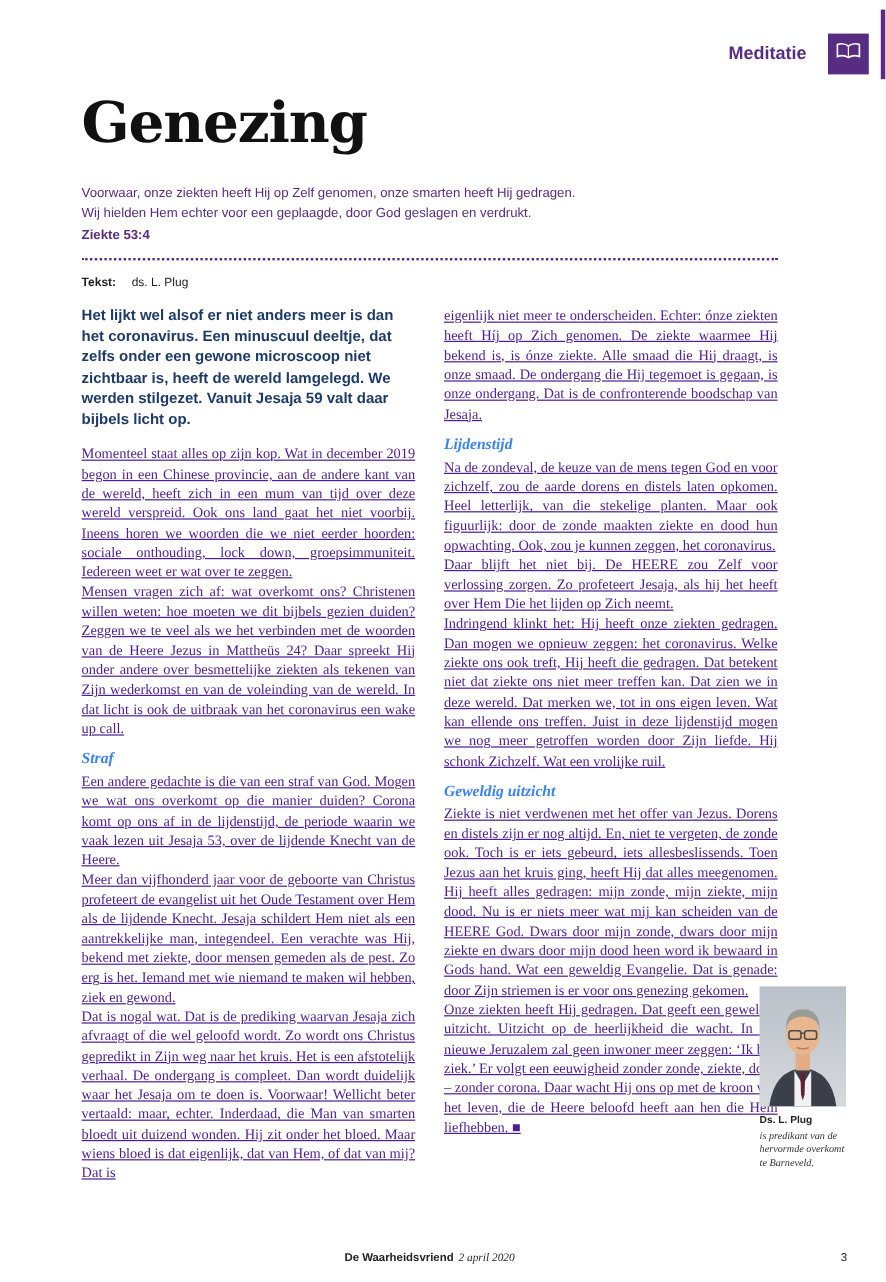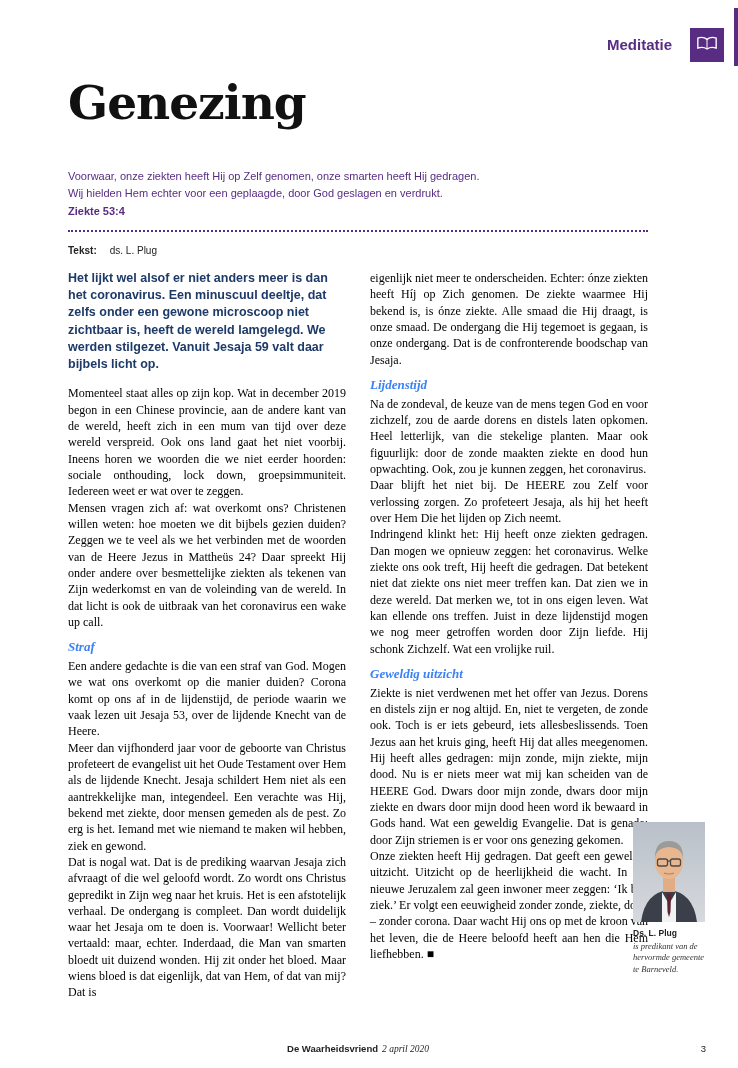--- a/index.html
+++ b/index.html
@@ -37,21 +37,21 @@
   .content {
     position: absolute; left: 68px; top: 78px; width: 580px;
   }
   .title {
     font-family: "DejaVu Serif", serif;
     font-weight: bold;
     font-size: 47px;
     line-height: 1.05;
     letter-spacing: -1px;
     color: #111111;
-    margin-bottom: 41px;
+    margin-bottom: 26px;
   }
   .verse {
     font: 11px/1.55 "Liberation Sans", sans-serif;
     color: #582c83;
   }
   .verse-ref {
     font: bold 11px/1.5 "Liberation Sans", sans-serif;
     color: #582c83;
     margin-top: 1px;
   }
@@ -70,23 +70,24 @@
   
   .columns { display: flex; gap: 24px; align-items: flex-start; }
   .column { width: 278px; }
   p.lead {
     font: bold 12.5px/1.38 "Liberation Sans", sans-serif;
     color: #1e3a68;
     margin: 0 0 12px;
   }
   p.body {
     font: 12px/1.36 "Liberation Serif", serif;
-    color: #000000;
+    color: #4c1d95;
     text-align: justify;
     margin: 0;
+    text-decoration: underline;
   }
   .subhead {
     font-family: "Liberation Serif", serif;
     font-style: italic;
     font-weight: bold;
     font-size: 13px;
     color: #3b82f6;
     margin: 9px 0 3px;
   }
 
@@ -190,21 +191,21 @@
         <rect x="30" y="54" width="12" height="16" fill="#e2ad85"></rect>
         <ellipse cx="36" cy="40" rx="14" ry="17" fill="#e8b78f"></ellipse>
         <path d="M22 38 Q21 19 36 19 Q51 19 50 38 Q50 26 36 25 Q22 26 22 38 Z" fill="#9b9b98"></path>
         <rect x="24.5" y="37" width="10" height="7" rx="2" fill="none" stroke="#4a4a4a" stroke-width="1.3"></rect>
         <rect x="37.5" y="37" width="10" height="7" rx="2" fill="none" stroke="#4a4a4a" stroke-width="1.3"></rect>
         <line x1="34.5" y1="39" x2="37.5" y2="39" stroke="#4a4a4a" stroke-width="1.3"></line>
         <path d="M31 51 Q36 53 41 51" fill="none" stroke="#b57d5a" stroke-width="1.1"></path>
       </svg>
     </span>
     <div class="author-name">Ds. L. Plug</div>
-    <div class="author-desc">is predikant van de hervormde gemeente te Barneveld.</div>
+    <div class="author-desc">is predikant van de hervormde overkomt te Barneveld.</div>
   </div>
 
   <div class="footer">
     <span class="mag">De Waarheidsvriend</span><span class="date">2 april 2020</span>
   </div>
   <div class="page-number">3</div>
 
 </div>
 
 </body></html>

